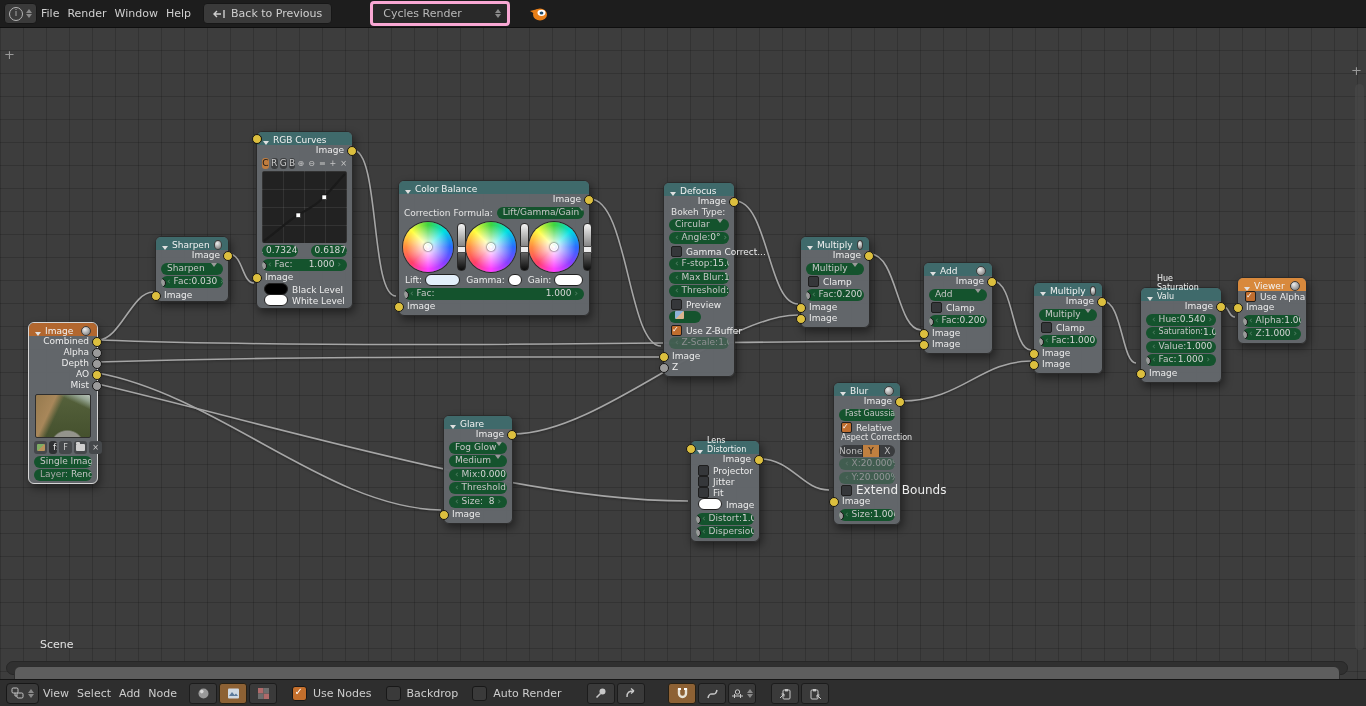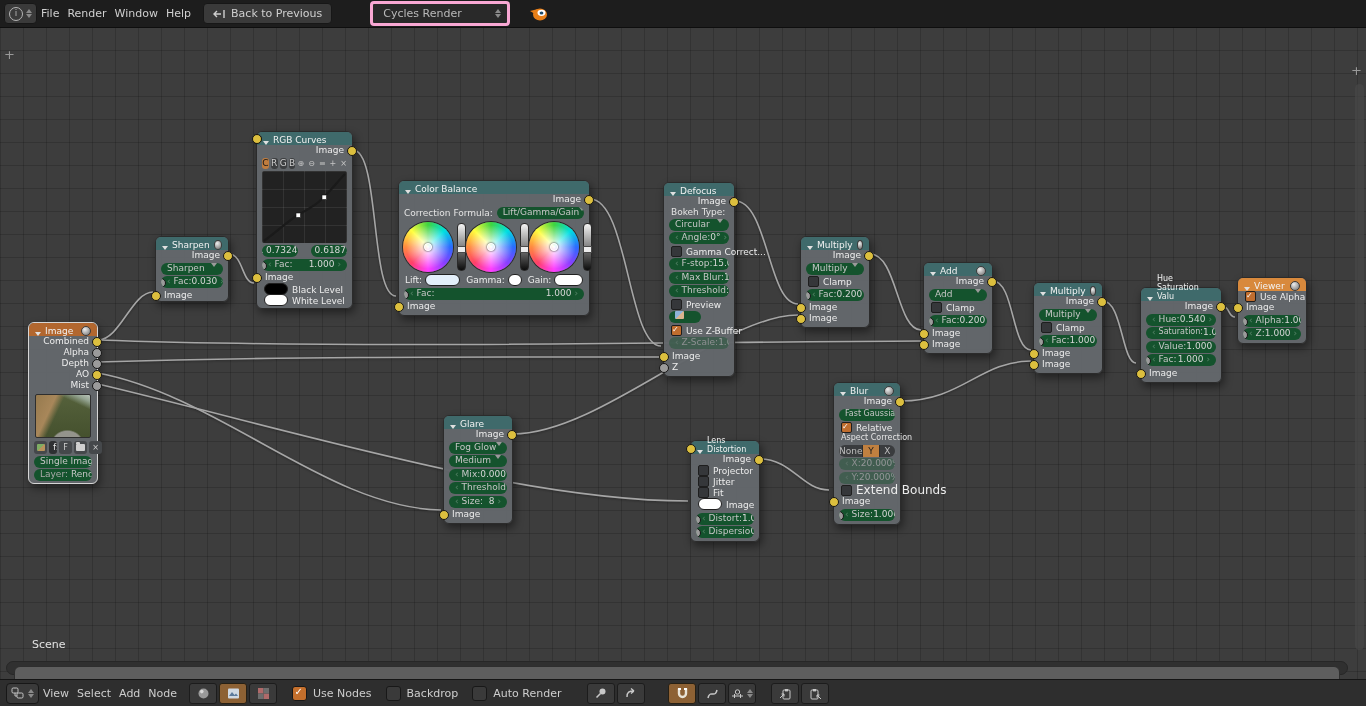--- a/index.html
+++ b/index.html
@@ -33,21 +33,21 @@
   .cbx.on{background:#c46f2c}
   .cbx.on::after{content:"✓";position:absolute;left:1.5px;top:-1px;font-size:10px;color:#fff}
 
   
   .grid{position:absolute;left:0;top:27px;right:0;bottom:26px;background-color:#3d3d3d;
         background-image:linear-gradient(rgba(0,0,0,.16) 1px,transparent 1px),
                          linear-gradient(90deg,rgba(0,0,0,.16) 1px,transparent 1px);
         background-size:23px 23px;z-index:0}
   svg.wires{position:absolute;left:0;top:0;z-index:1;pointer-events:none;
             filter:drop-shadow(0 1px 1px rgba(0,0,0,.35))}
-  .scene-label{position:absolute;left:32px;top:638px;font-size:11px;color:#e2e2e2;z-index:2}
+  .scene-label{position:absolute;left:40px;top:638px;font-size:11px;color:#e2e2e2;z-index:2}
   .hscroll{position:absolute;left:6px;right:18px;top:661px;height:12px;background:#303030;border:1px solid #272727;
            border-radius:7px;z-index:2}
   .hscroll .thumb{position:absolute;inset:1px;background:#5e5e5e;border-radius:6px}
   .vscroll{position:absolute;right:2px;top:84px;width:9px;height:566px;background:#474747;border-radius:5px;
            opacity:.75;z-index:2}
   .corner{position:absolute;color:#9a9a9a;font-size:13px;z-index:2;line-height:10px}
 
   
   .node{position:absolute;z-index:3;background:rgba(99,103,107,.97);border:1px solid #2b2b2b;border-radius:6px;
         box-shadow:2px 4px 9px rgba(0,0,0,.45);font-size:9px;color:#ececec}

